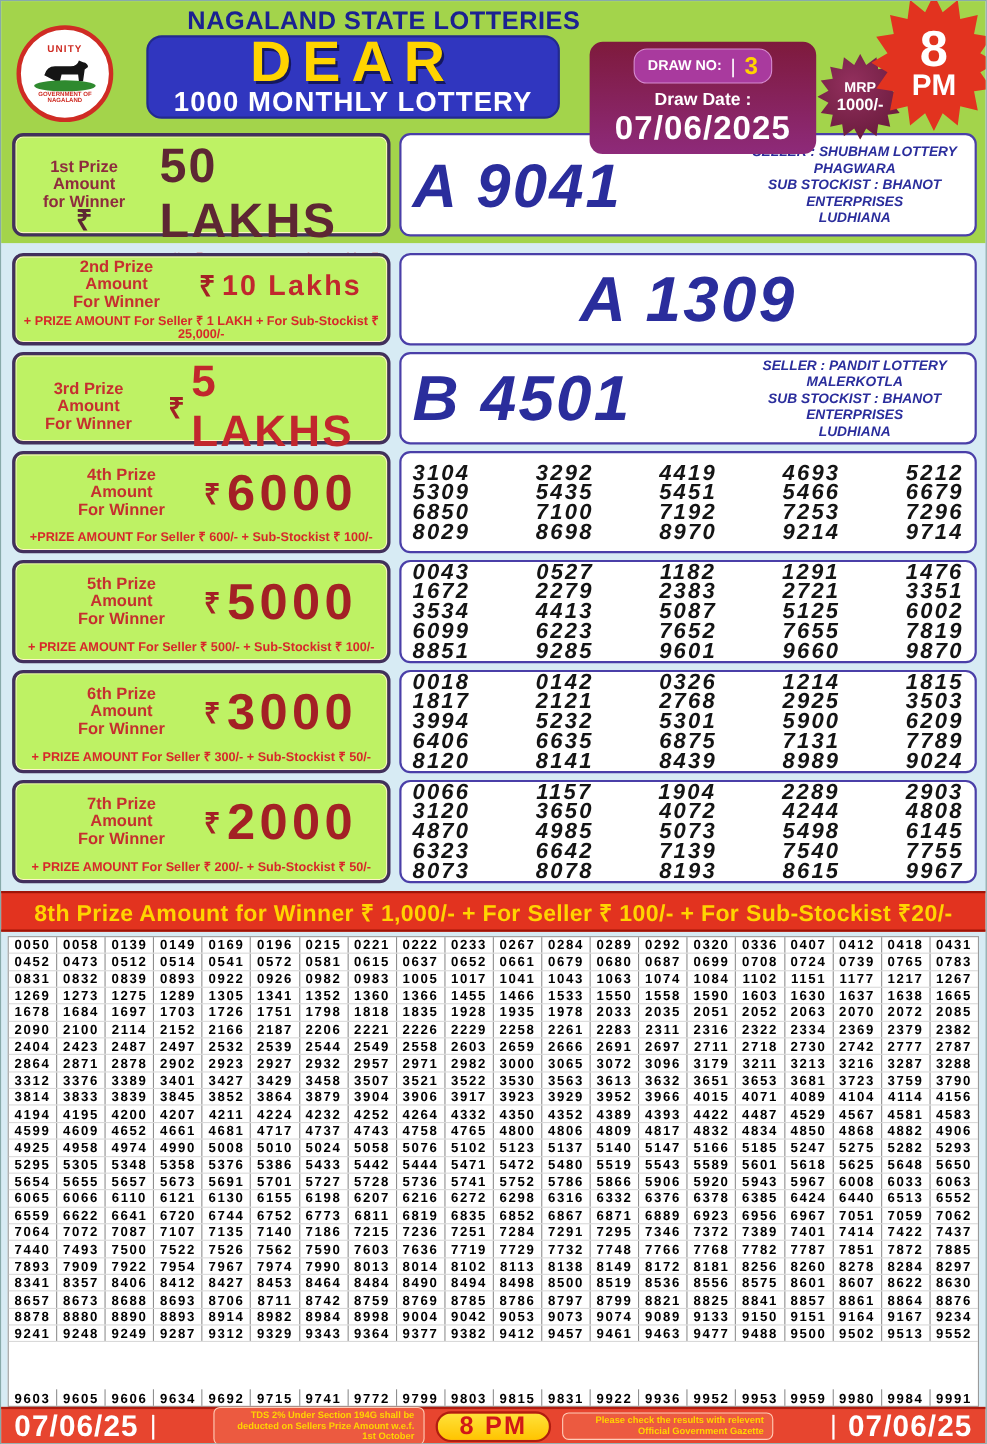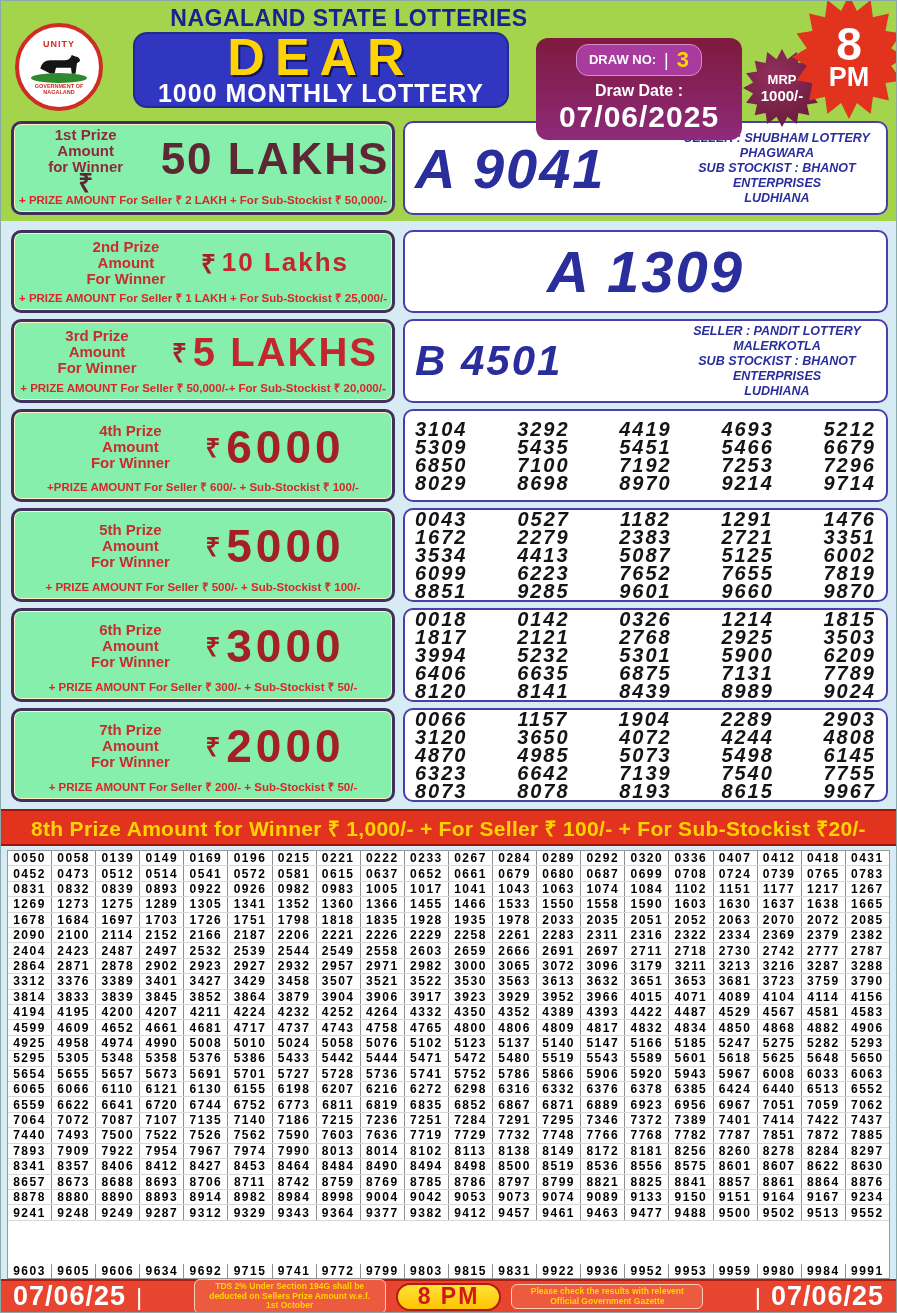--- a/index.html
+++ b/index.html
@@ -37,36 +37,36 @@
   .mrp-seal .l2 { font-size:15px; font-weight:900; }
   .pm-burst { position:absolute; right:-10px; top:-6px; width:114px; height:124px; background:#e2331f;
               display:flex; flex-direction:column; align-items:center; justify-content:center; color:#fff; }
   .pm-burst .t1 { font-size:46px; font-weight:900; line-height:40px; }
   .pm-burst .t2 { font-size:27px; font-weight:900; line-height:26px; }
 
   
   .prize-row { display:flex; gap:8px; padding:0 8px 0 10px; margin-top:6px; }
   .first-row { margin-top:8px; height:94px; }
   .h84 { height:84px; } .h94 { height:94px; }
-  .ticket { width:384px; background:#86efac; border:3px solid #42305c; border-radius:10px;
+  .ticket { width:344px; background:#bef264; border:3px solid #42305c; border-radius:10px;
             box-shadow:0 0 0 1px #fdf3c6 inset; display:flex; flex-direction:column; }
   .t-top { flex:1; display:flex; align-items:center; justify-content:center; gap:6px; padding-top:2px; }
   .t-titles { width:138px; text-align:center; font-weight:800; font-size:15px; line-height:16px; color:#c62f2f; }
   .t-titles.dark { color:#8e2c3e; }
   .t-rupee { font-size:26px; font-weight:800; color:#a32125; }
   .t-rupee.dark { color:#5d2733; }
   .t-amount { font-weight:900; letter-spacing:2px; color:#a32125; }
   .amt-1 { font-size:44px; color:#5d2733; }
   .amt-2 { font-size:26px; color:#c1272d; }
   .amt-3 { font-size:40px; color:#c1272d; }
   .amt-big { font-size:46px; color:#a32125; letter-spacing:4px; }
   .t-note { text-align:center; font-size:11.5px; font-weight:800; color:#d7282a; padding:0 4px 5px 4px; }
   .result-box { flex:1; background:#fff; border:2px solid #4a3fa8; border-radius:10px; display:flex; align-items:center; justify-content:center; overflow:hidden;font-style:italic; }
   .single-number { color:#2a2d9c; font-weight:900; letter-spacing:2px; }
-  .n-1 { font-size:56px; } .n-2 { font-size:58px; } .n-3 { font-size:42px; }
+  .n-1 { font-size:56px; } .n-2 { font-size:58px; } .n-3 { font-size:58px; }
   .seller-col { width:212px; color:#2a2d9c; font-size:12.5px; font-weight:900; line-height:15px; text-align:center; padding-right:6px; }
   .with-seller { justify-content:space-between; padding-left:10px; }
   .num-grid { width:100%; padding:2px 10px; display:flex; flex-direction:column; justify-content:center; }
   .num-grid .g-row { display:flex; justify-content:space-between; }
   .num-grid .g-cell { font-size:20px; font-weight:800; letter-spacing:2px; color:#141414; line-height:18px; }
 
   
   .band8 { margin-top:7px; height:37px; background:#e2331f; border-top:2px solid #9e1408; border-bottom:2px solid #9e1408;
            display:flex; align-items:center; justify-content:center; }
   .band8 span { color:#ffd400; font-size:21px; font-weight:900; letter-spacing:0.3px; }
@@ -78,21 +78,21 @@
   .main-grid .g-cell { flex:1; border-right:1px solid #8f8f8f; display:flex; align-items:center; justify-content:center;
                        font-size:12px; font-weight:700; letter-spacing:1.5px; color:#000; }
   .main-grid .g-cell:last-child { border-right:none; }
 
   
   .footer { margin-top:auto; height:33px; background:#e7452f; border-top:2px solid #b01d10;
             display:flex; align-items:center; padding:0 12px; gap:10px; }
   .f-date { color:#fff; font-size:27px; font-weight:900; letter-spacing:1px; }
   .f-sep { color:#fff; font-size:24px; font-weight:300; }
   .f-note { border:1px solid #ffcdb8; border-radius:6px; background:#ec5a40; color:#ffd400;
-            font-size:8.5px; font-weight:800; text-align:center; line-height:9.5px; padding:2px 8px; width:192px; }
+            font-size:8.5px; font-weight:800; text-align:right; line-height:9.5px; padding:2px 8px; width:192px; }
   .f-pill { background:linear-gradient(180deg,#ffe23a,#ffc400); border:2px solid #b01d10; border-radius:18px;
             padding:0 20px; height:28px; display:flex; align-items:center; }
   .f-pill span { color:#d01818; font-size:23px; font-weight:900; letter-spacing:2px; }
   .grow { flex:1; }
 </style>
 </head>
 <body>
 
 <div class="page">
 

